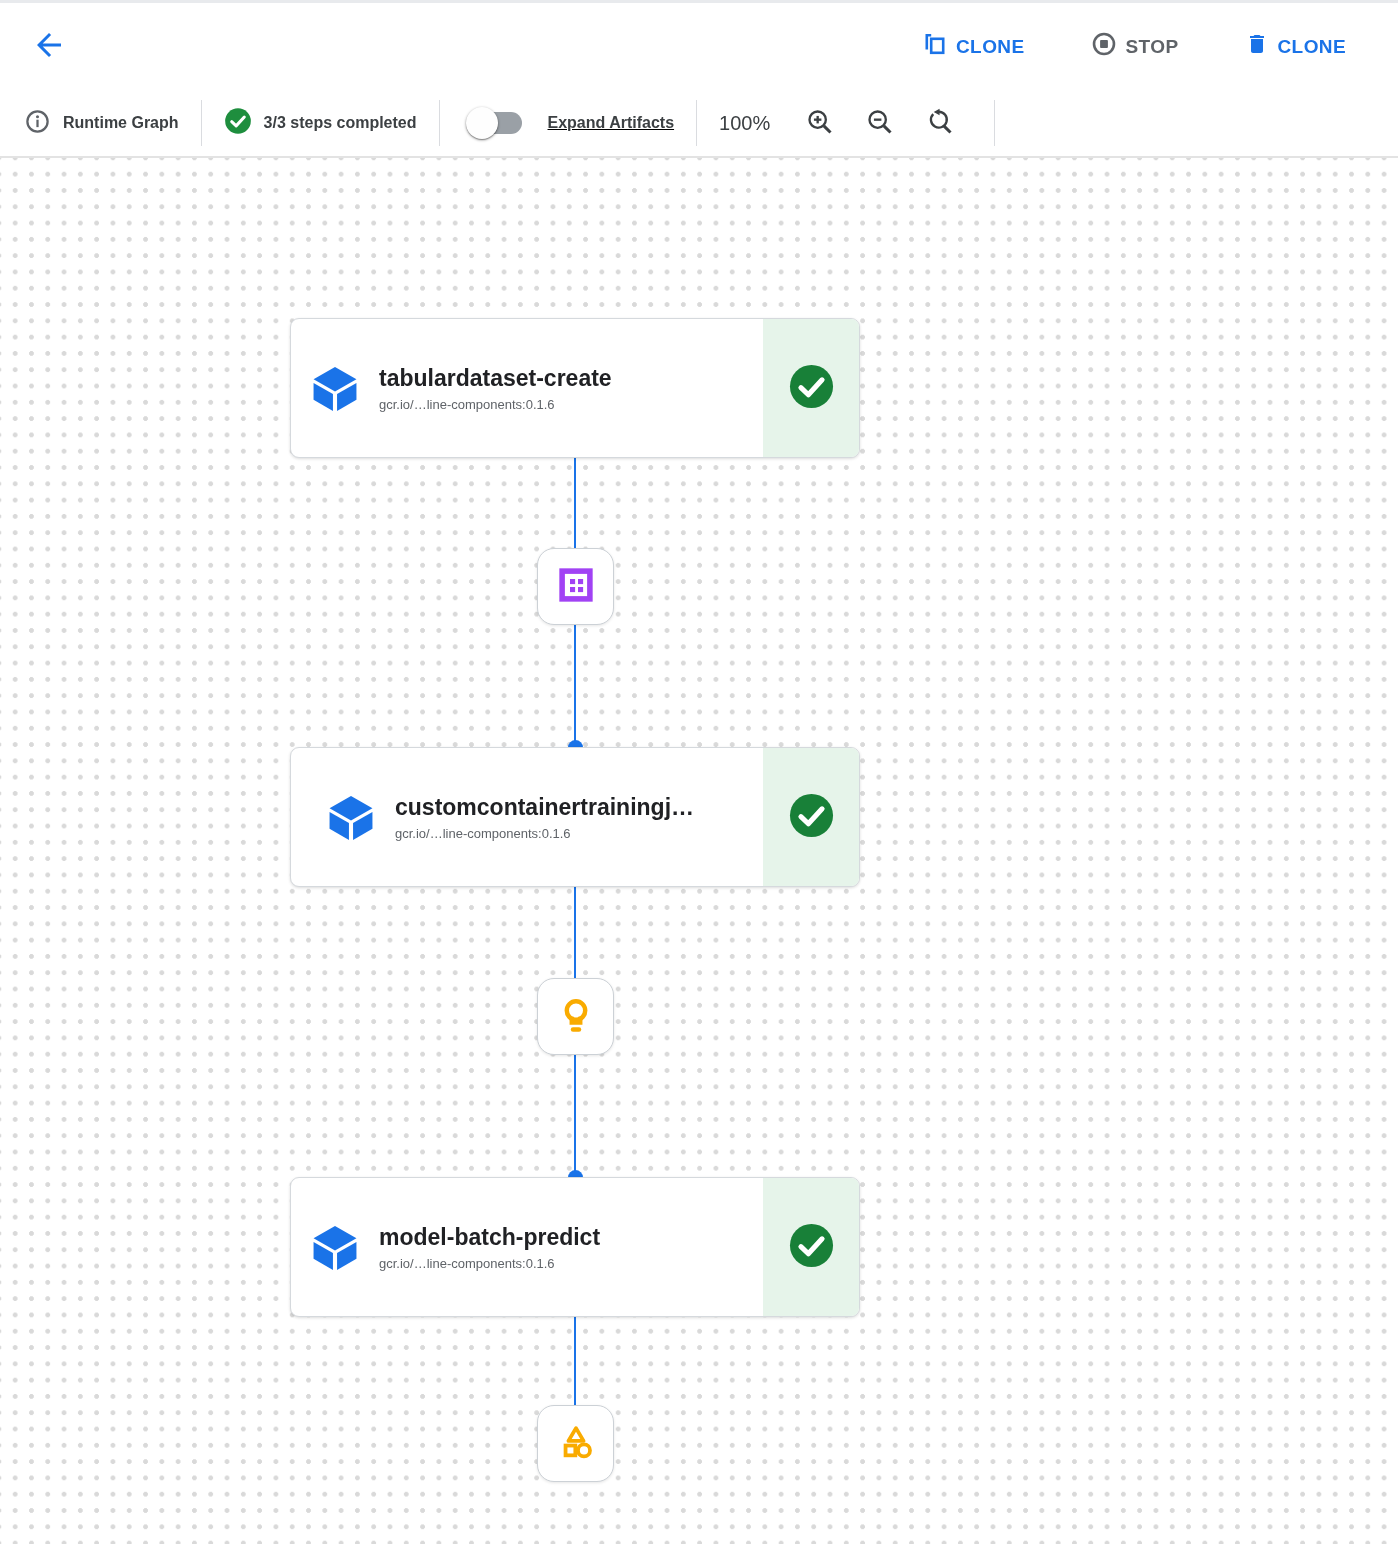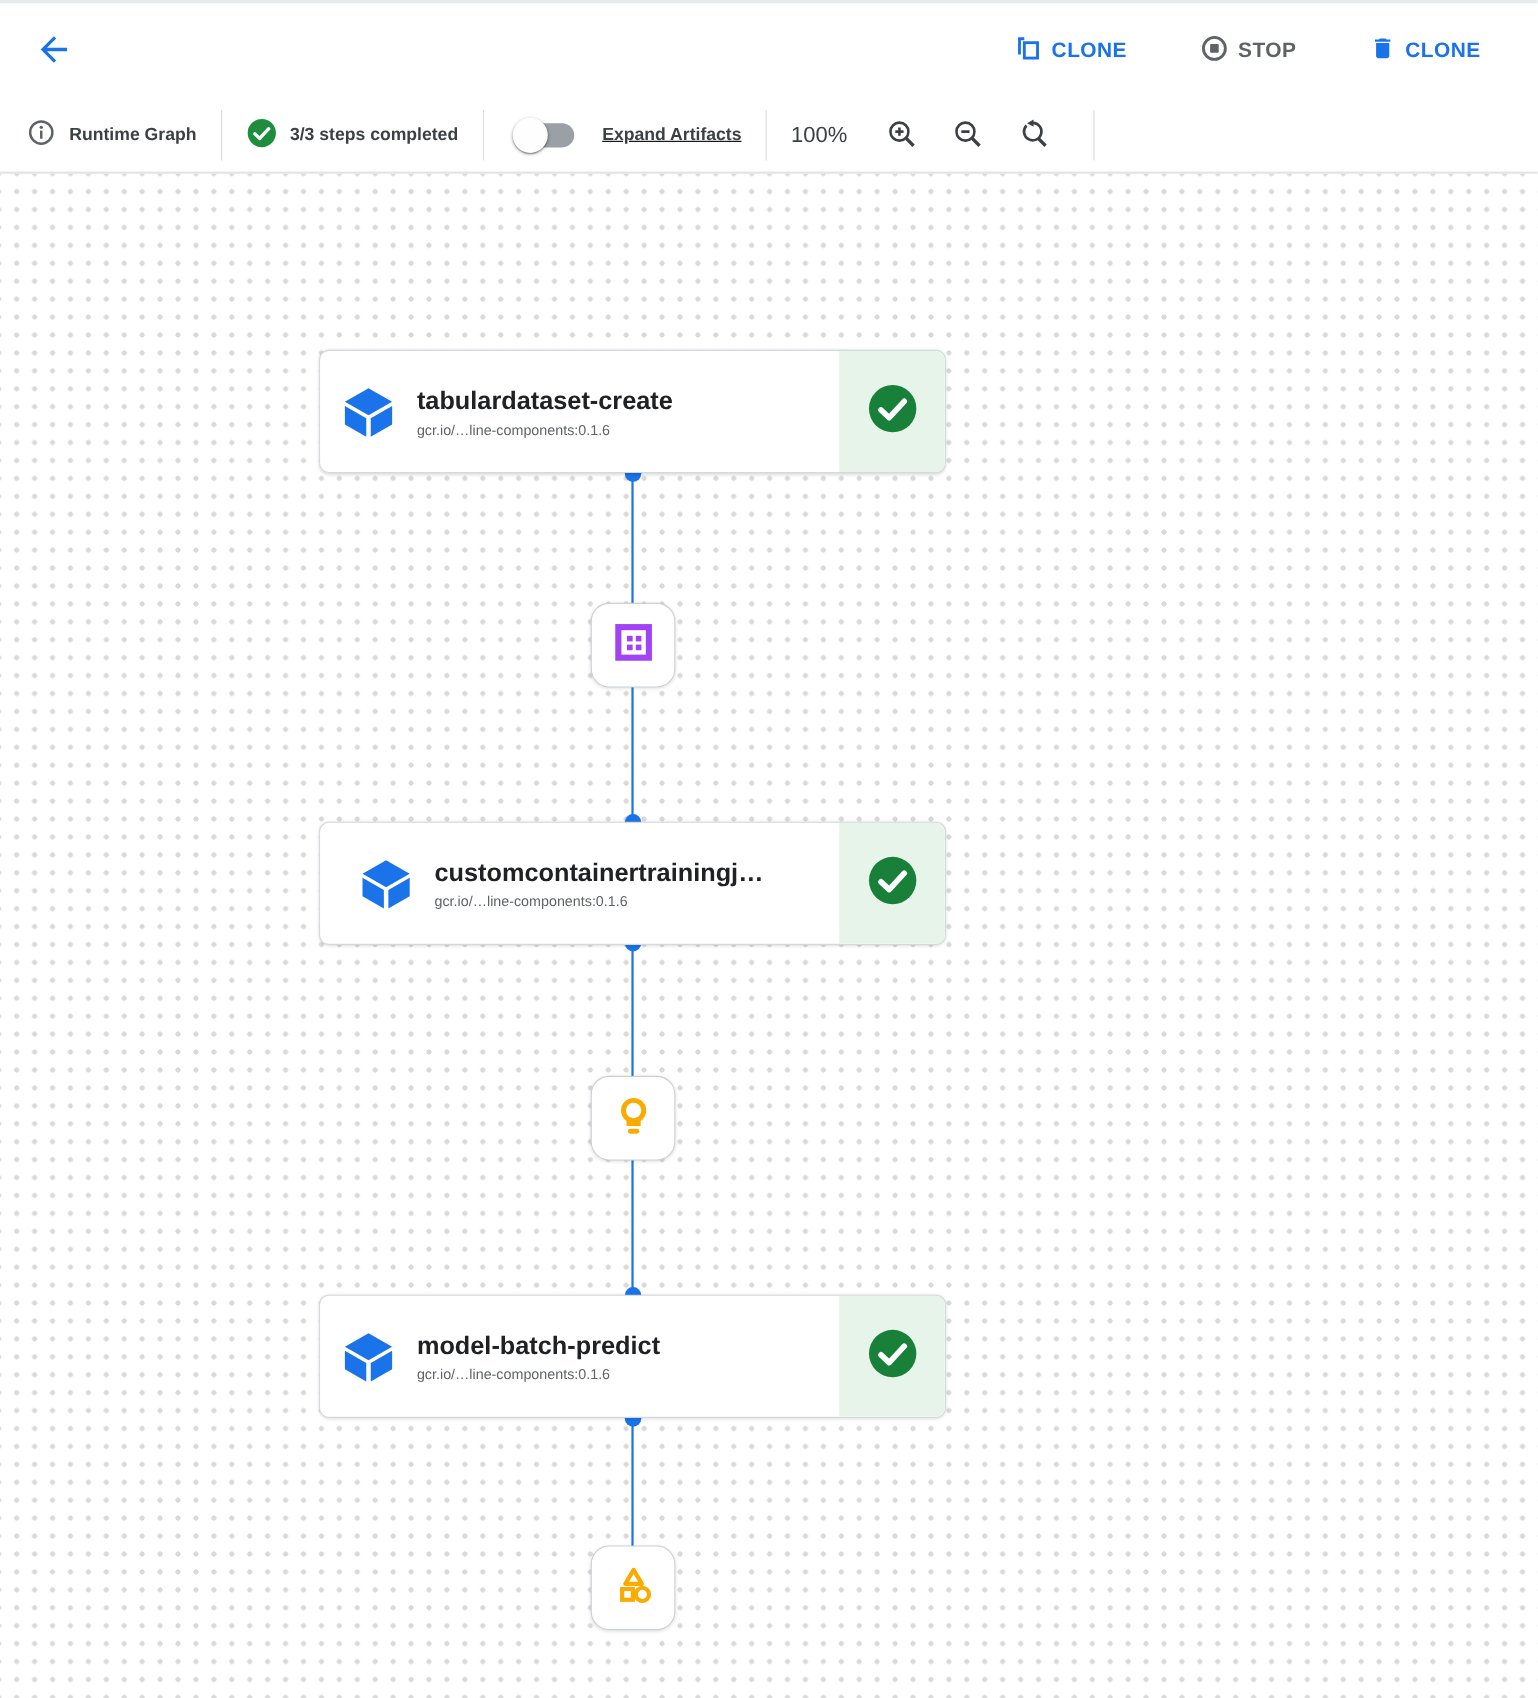--- a/index.html
+++ b/index.html
@@ -40,21 +40,21 @@
 
   
   .canvas { position:relative; width:1398px; height:1386px; background:#fff;
     background-image:radial-gradient(circle, #d9d9d9 2.1px, transparent 2.6px);
     background-size:16.3px 16.3px; background-position:7px 8px; overflow:hidden; }
 
   .edge { position:absolute; left:574px; width:2px; background:#1a73e8; z-index:1; }
   .edge-dot { position:absolute; left:568px; width:15px; height:15px;
     border-radius:50%; background:#1a73e8; z-index:2; }
 
-  .node-card { position:absolute; left:290px; width:570px; height:112px;
+  .node-card { position:absolute; left:290px; width:570px; height:140px;
     background:#fff; border:1px solid #d5d9dd; border-radius:9px;
     box-shadow:0 1px 3px rgba(0,0,0,0.14); display:flex; align-items:stretch;
     z-index:3; cursor:pointer; overflow:hidden; }
   .node-iconwrap { width:88px; display:flex; align-items:center; justify-content:center; }
   .node-text { flex:1; display:flex; flex-direction:column; justify-content:center;
     gap:5px; padding-right:8px; min-width:0; }
   .node-title { font-size:23px; font-weight:700; color:#202124; white-space:nowrap;
     overflow:hidden; }
   .node-subtitle { font-size:13px; font-weight:400; color:#5f6368; white-space:nowrap; }
   .node-status { width:96px; background:#e6f4ea; display:flex; align-items:center;

